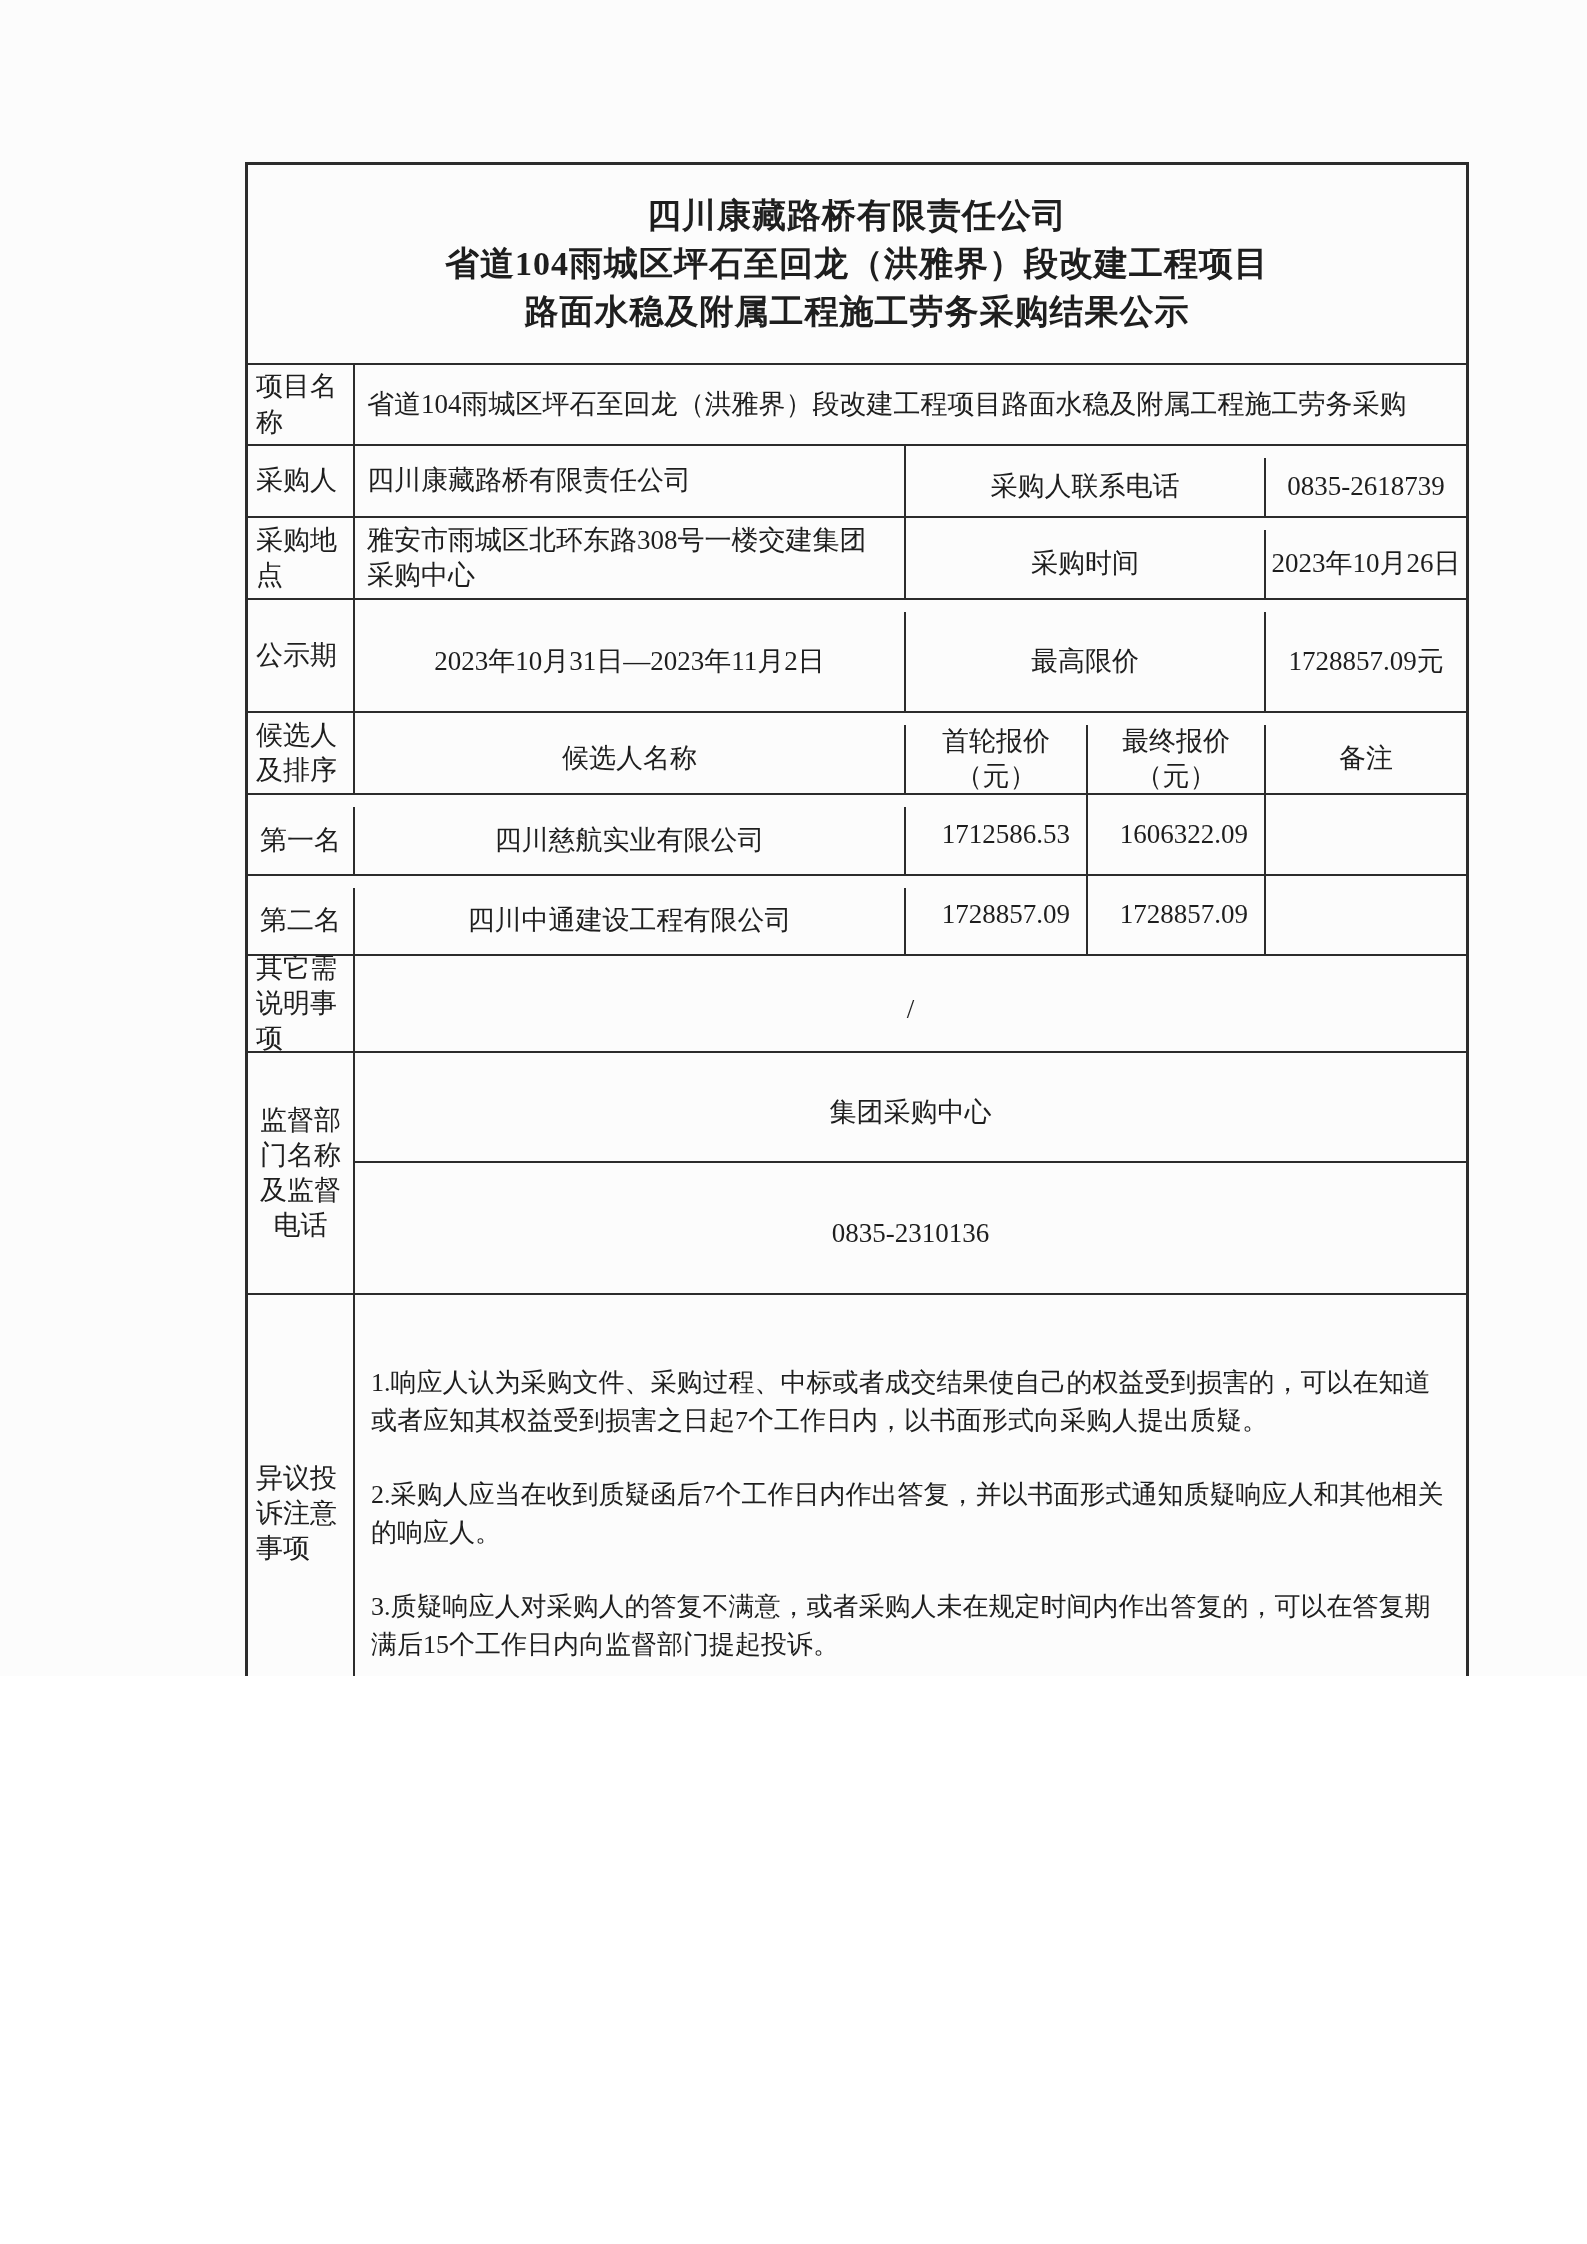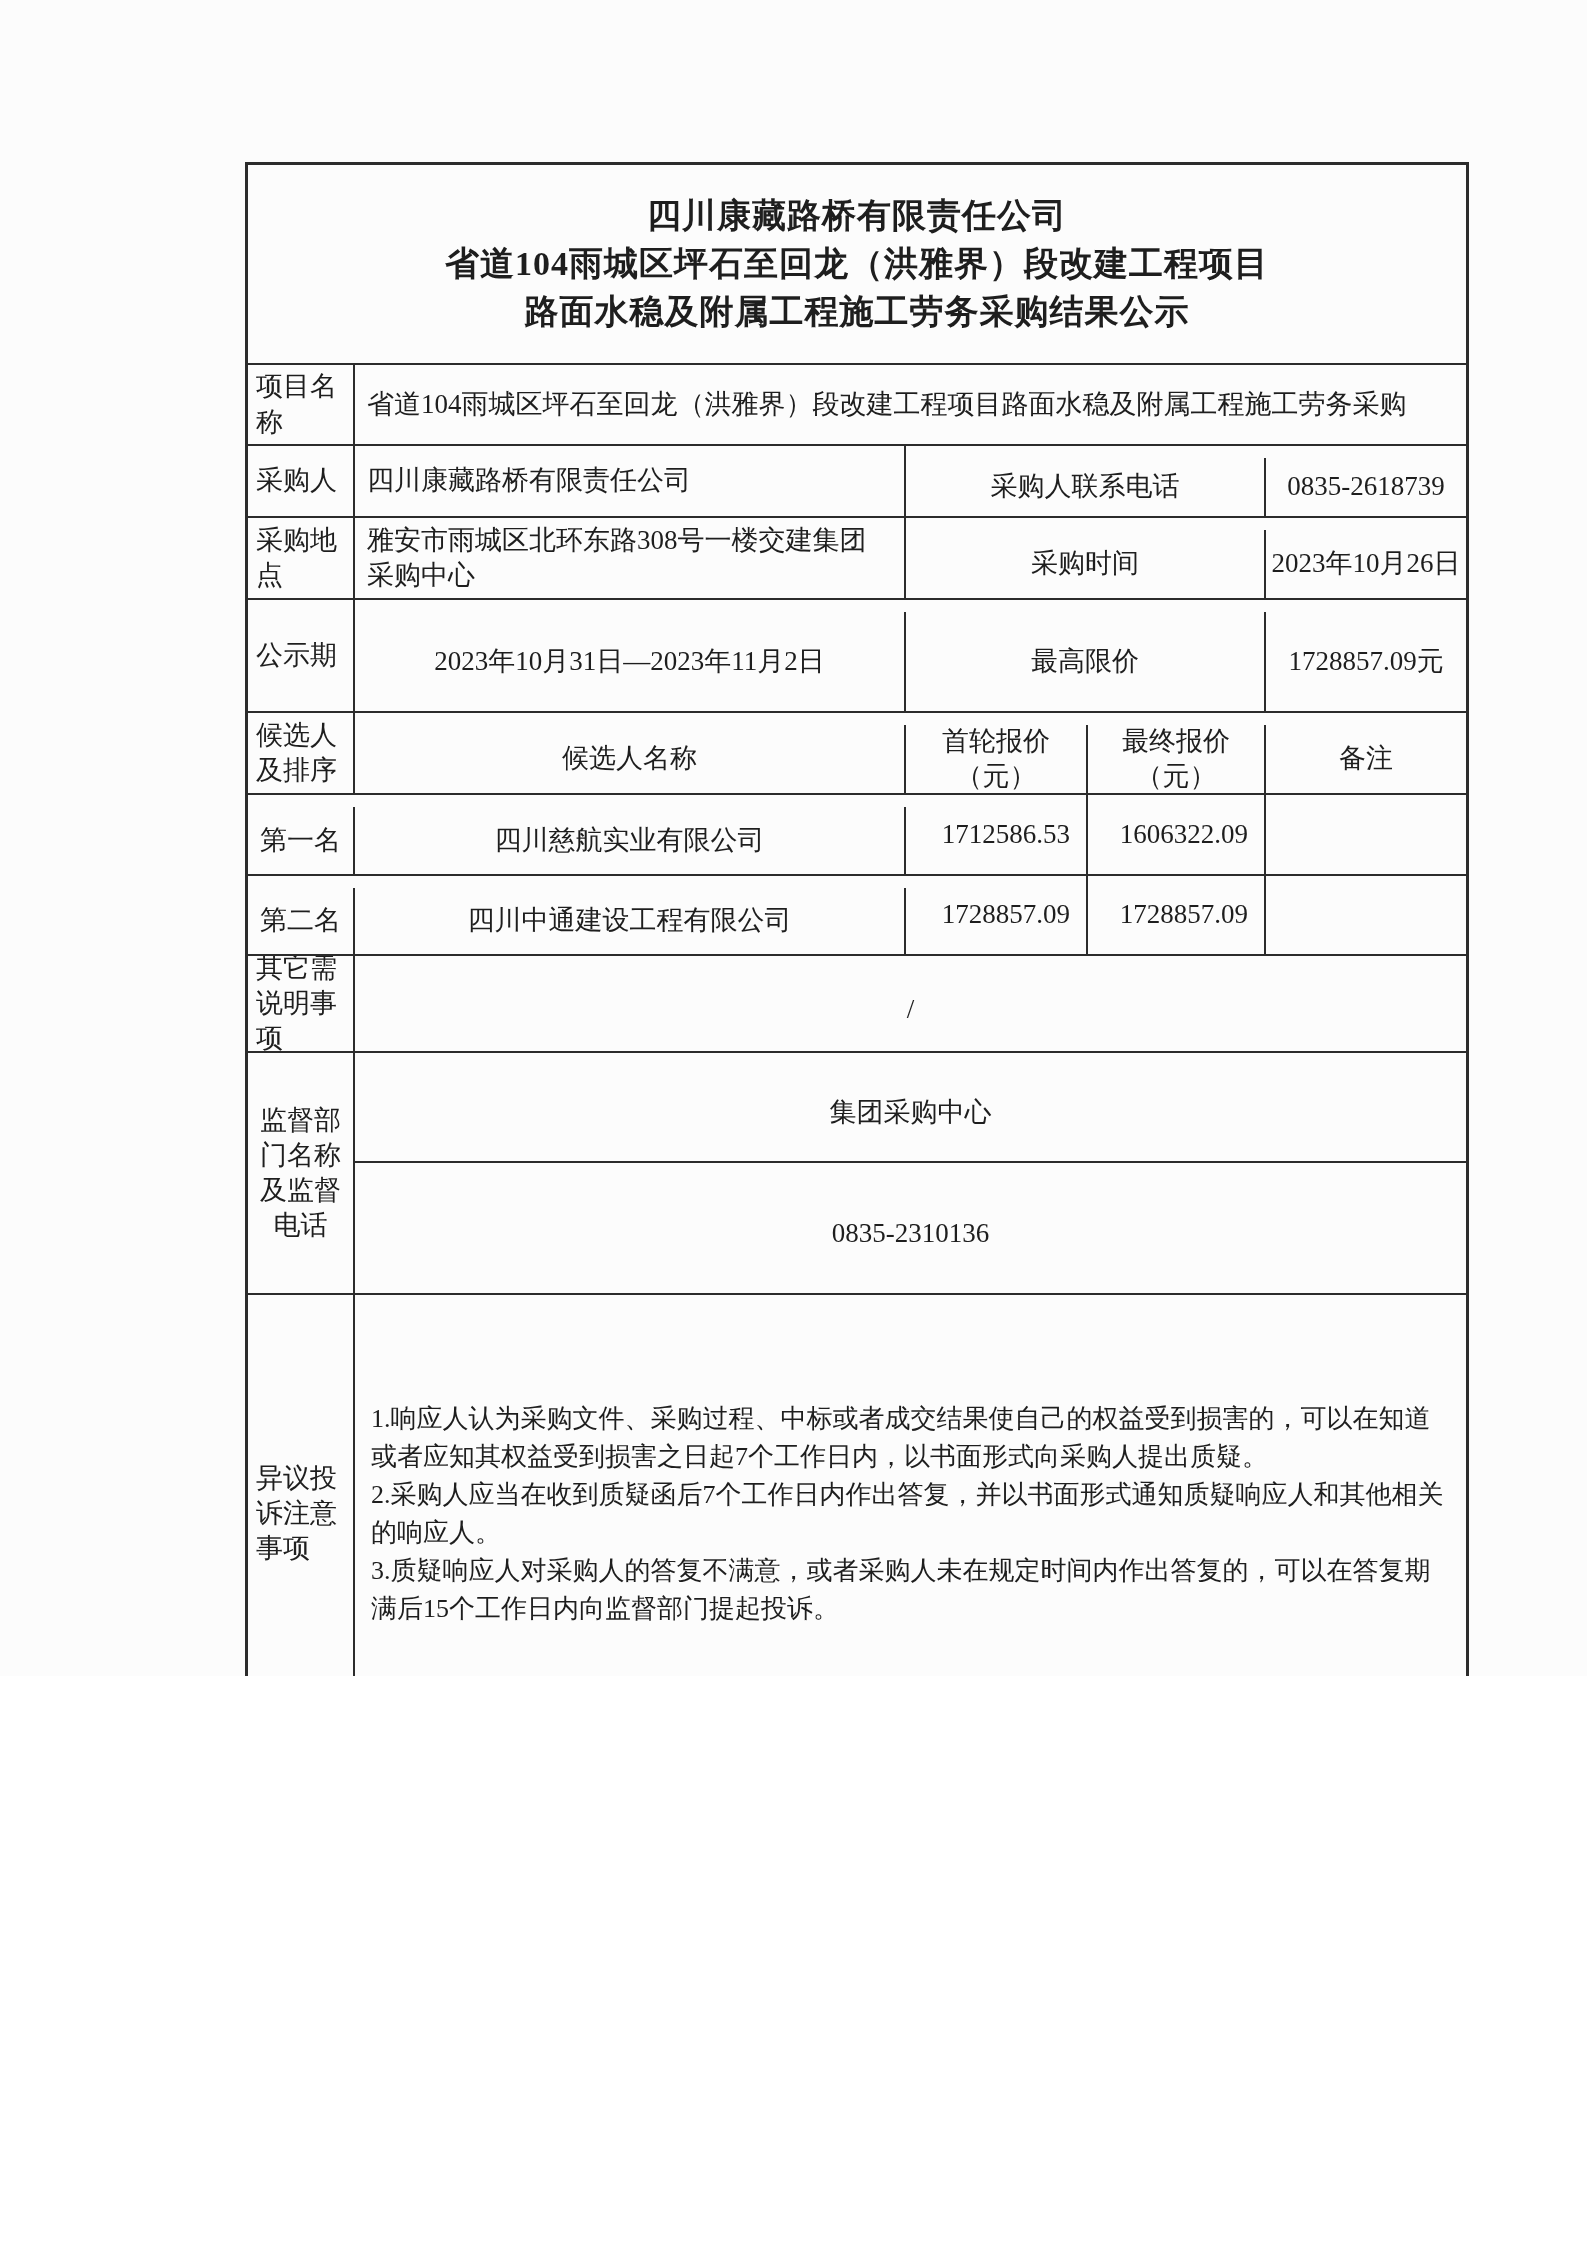--- a/index.html
+++ b/index.html
@@ -28,21 +28,21 @@
   .span2{grid-column:span 2;}
   .span4{grid-column:2/6;text-align:center;}
   .title-cell{
     grid-column:1/6; flex-direction:column; justify-content:center;
     font-size:34px; font-weight:bold; line-height:48px; text-align:center; letter-spacing:1px;
   }
   .sup-label{grid-row:span 2; justify-content:center; text-align:center;}
   .th{white-space:pre-line;}
   .obj-cell{
     flex-direction:column; justify-content:center; align-items:stretch;
-    padding:10px 16px; font-size:26px; line-height:38px; text-align:left;
+    padding:10px 16px; font-size:26px; line-height:38px; text-align:left;gap:36px;
   }
   .obj-item{margin:0;}
   .sig-cell{grid-column:1/6; font-size:28px;}
   .stamp-svg{
     position:absolute; left:541px; top:1714px; width:340px; height:340px;
     mix-blend-mode:multiply; pointer-events:none;
   }
   .stamp-ring{fill:none; stroke:var(--stamp,#dd4433); stroke-width:9; opacity:.9;}
   .stamp-star{fill:var(--stamp,#dd4433); opacity:.85;}
   .stamp-char{font-size:41px; font-weight:bold; text-anchor:middle; dominant-baseline:central; fill:var(--stamp,#dd4433); opacity:.92;}

